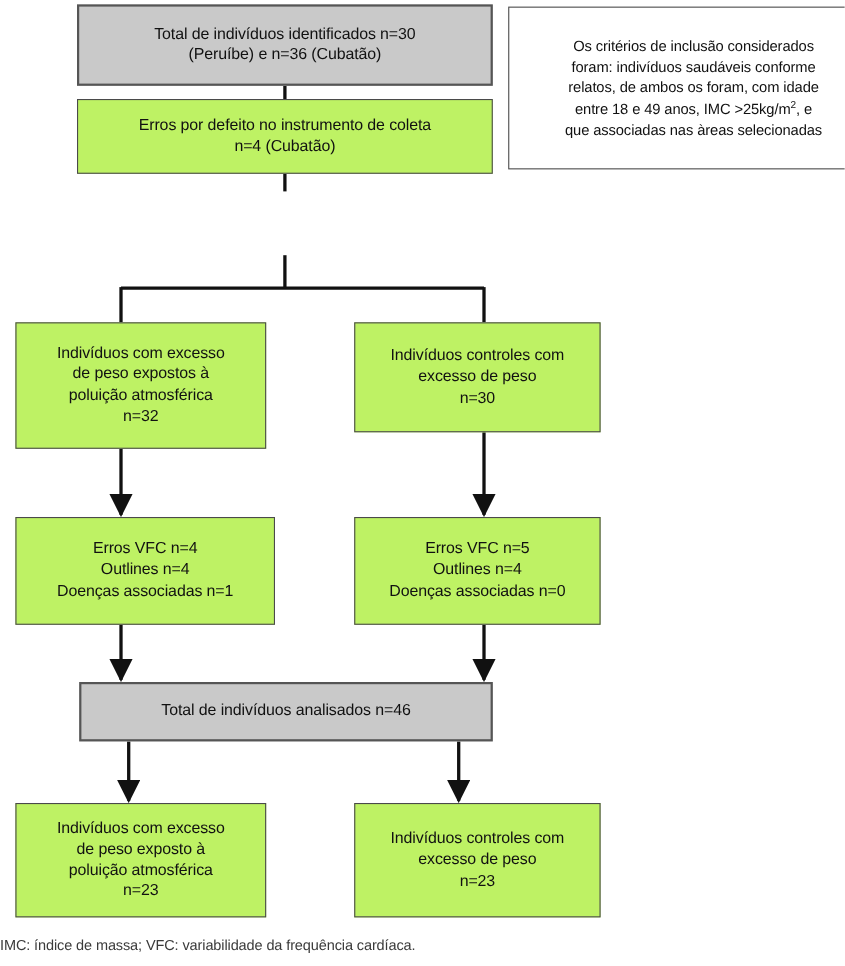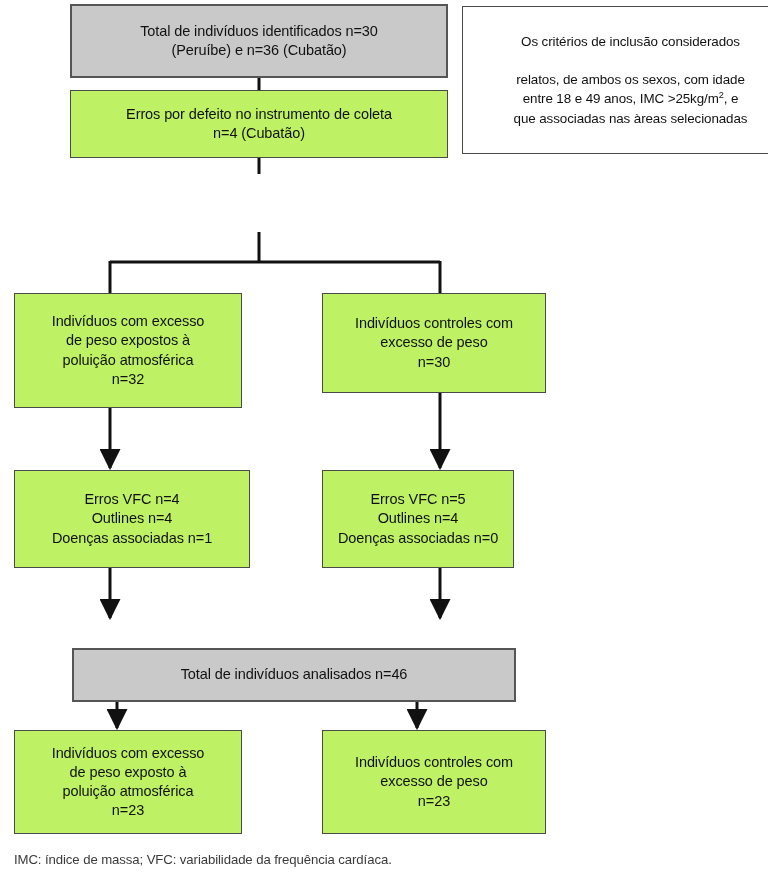--- a/index.html
+++ b/index.html
@@ -60,21 +60,20 @@
   }
   #footnote {
     position: absolute;
     left: 0;
     top: 852px;
     width: 740px;
     font-size: 13.2px;
     color: #3a3a3a;
     letter-spacing: -0.1px;
     font-family: "Liberation Sans", sans-serif;
-    padding-left: 14px;
   }
   sup { font-size: 0.68em; vertical-align: super; }
 </style>
 </head>
 <body>
 
 <div id="canvas">
 
   <svg id="connectors" viewBox="0 0 768 878" width="768" height="878">
     <defs>
@@ -110,21 +109,21 @@
 (Peruíbe) e n=36 (Cubatão)</span>
   </div>
 
   <div class="node plain" style="left:70px; top:90px; width:378px; height:68px;">
     <span class="txt">Erros por defeito no instrumento de coleta
 n=4 (Cubatão)</span>
   </div>
 
 
   <div class="node note" style="left:462px; top:6px; width:314px; height:148px;padding-left:32px;">
-    <span class="txt"><span>Os critérios de inclusão considerados</span><br><br><span>relatos, de ambos os sexos, com idade</span><br><span>entre 18 e 49 anos, IMC &gt;25kg/m</span><sup>2</sup><span>, e</span><br><span>que associadas nas àreas selecionadas</span></span>
+    <span class="txt"><span>Os critérios de inclusão considerados</span><br><span>foram: indivíduos saudáveis conforme</span><br><span>relatos, de ambos os foram, com idade</span><br><span>entre 18 e 49 anos, IMC &gt;25kg/m</span><sup>2</sup><span>, e</span><br><span>que associadas nas àreas selecionadas</span></span>
   </div>
 
   <div class="node plain" style="left:14px; top:293px; width:228px; height:115px;">
     <span class="txt">Indivíduos com excesso
 de peso expostos à
 poluição atmosférica
 n=32</span>
   </div>
 
   <div class="node plain" style="left:322px; top:293px; width:224px; height:100px;">
@@ -132,27 +131,27 @@
 excesso de peso
 n=30</span>
   </div>
 
   <div class="node plain" style="left:14px; top:470px; width:236px; height:98px;">
     <span class="txt">Erros VFC n=4
 Outlines n=4
 Doenças associadas n=1</span>
   </div>
 
-  <div class="node plain" style="left:322px; top:470px; width:192px; height:98px;">
+  <div class="node plain" style="left:322px; top:470px; width:224px; height:98px;">
     <span class="txt">Erros VFC n=5
 Outlines n=4
 Doenças associadas n=0</span>
   </div>
 
-  <div class="node shaded" style="left:72px; top:648px; width:444px; height:54px;">
+  <div class="node shaded" style="left:72px; top:620px; width:376px; height:54px;">
     <span class="txt">Total de indivíduos analisados n=46</span>
   </div>
 
   <div class="node plain" style="left:14px; top:730px; width:228px; height:104px;">
     <span class="txt">Indivíduos com excesso
 de peso exposto à
 poluição atmosférica
 n=23</span>
   </div>
 

